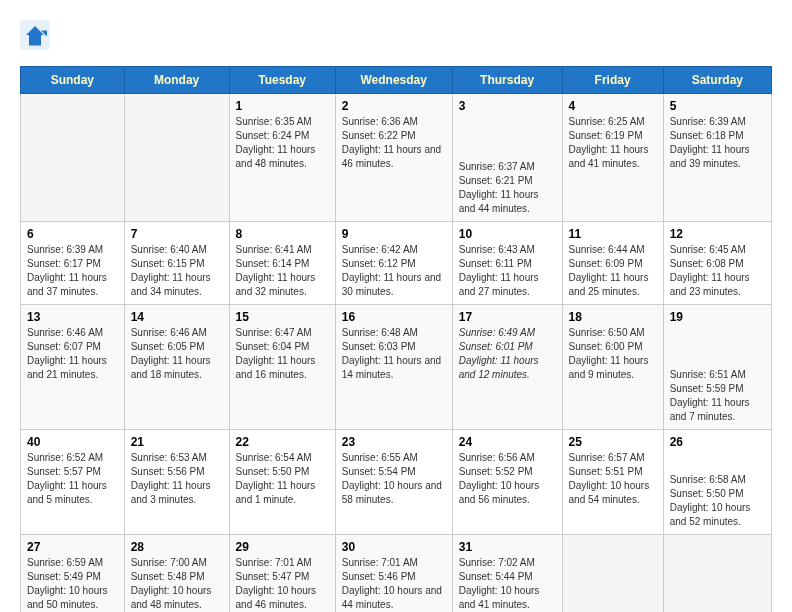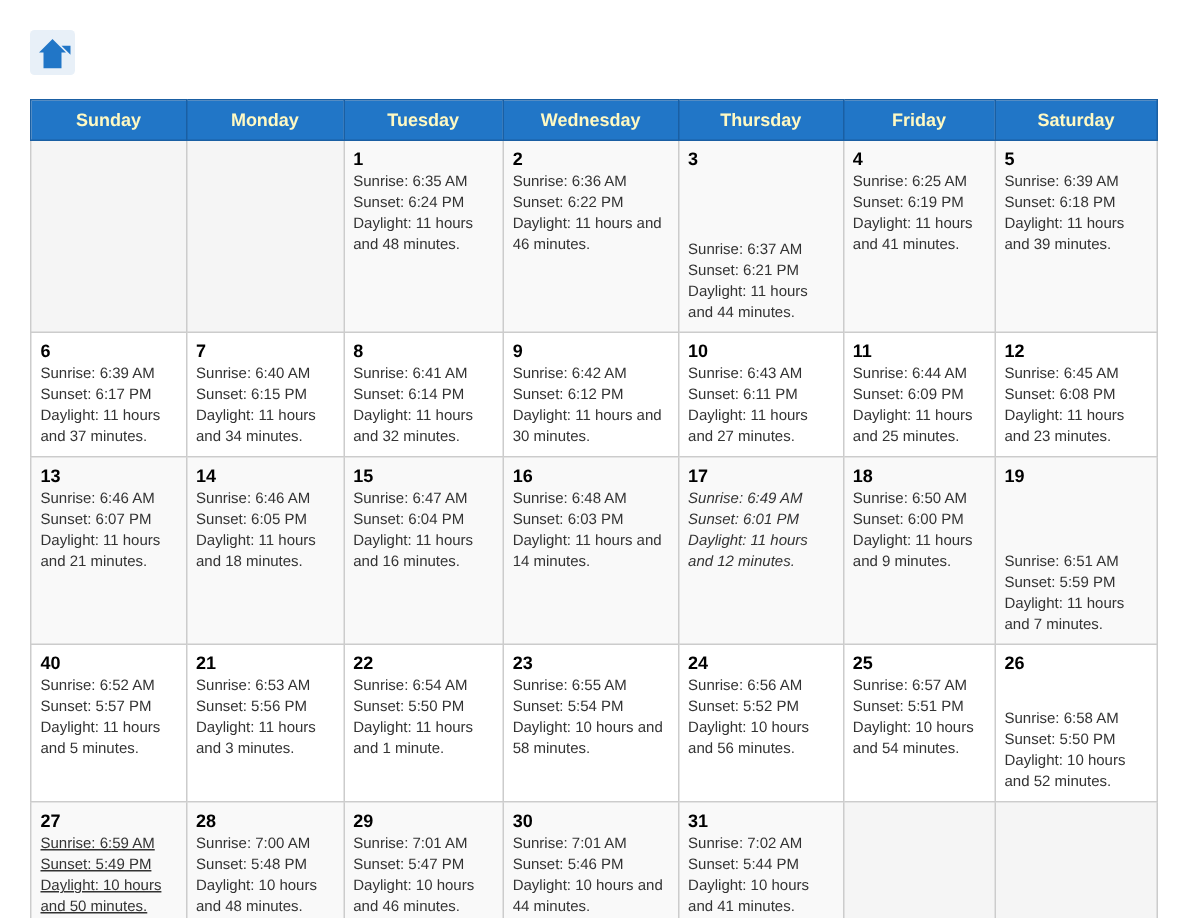--- a/index.html
+++ b/index.html
@@ -282,21 +282,21 @@
         <td>
           <span class="day-number">26</span>
           <div class="day-info" style="white-space: pre-line; margin-top: 24px;">Sunrise: 6:58 AM
 Sunset: 5:50 PM
 Daylight: 10 hours and 52 minutes.</div>
         </td>
       </tr>
       <tr>
         <td>
           <span class="day-number">27</span>
-          <div class="day-info" style="white-space: pre-line; text-decoration: underline;">Sunrise: 6:59 AM
+          <div class="day-info" style="white-space: pre-line;">Sunrise: 6:59 AM
 Sunset: 5:49 PM
 Daylight: 10 hours and 50 minutes.</div>
         </td>
         <td>
           <span class="day-number">28</span>
           <div class="day-info" style="white-space: pre-line;">Sunrise: 7:00 AM
 Sunset: 5:48 PM
 Daylight: 10 hours and 48 minutes.</div>
         </td>
         <td>

